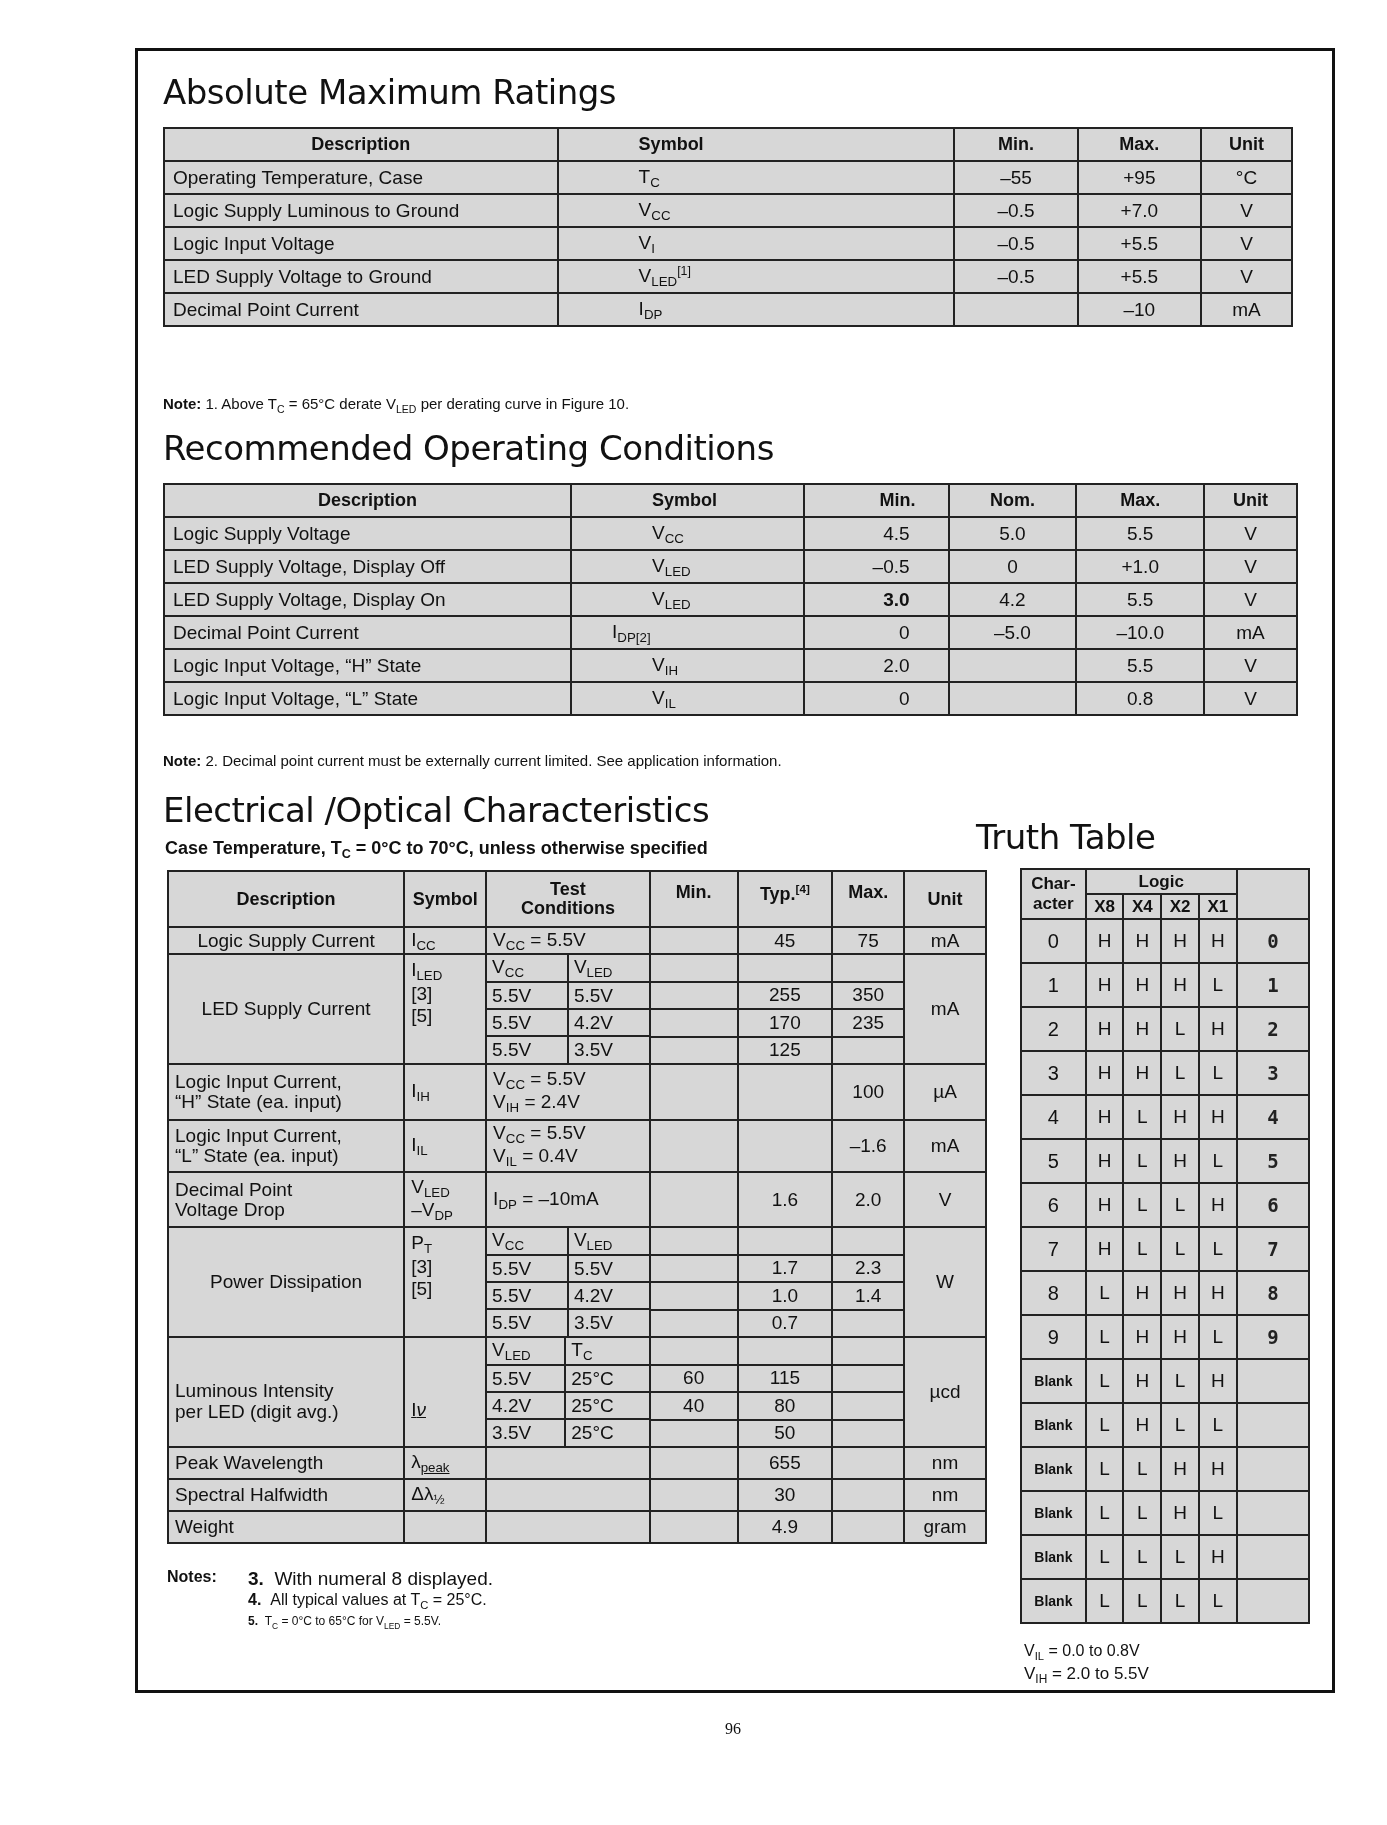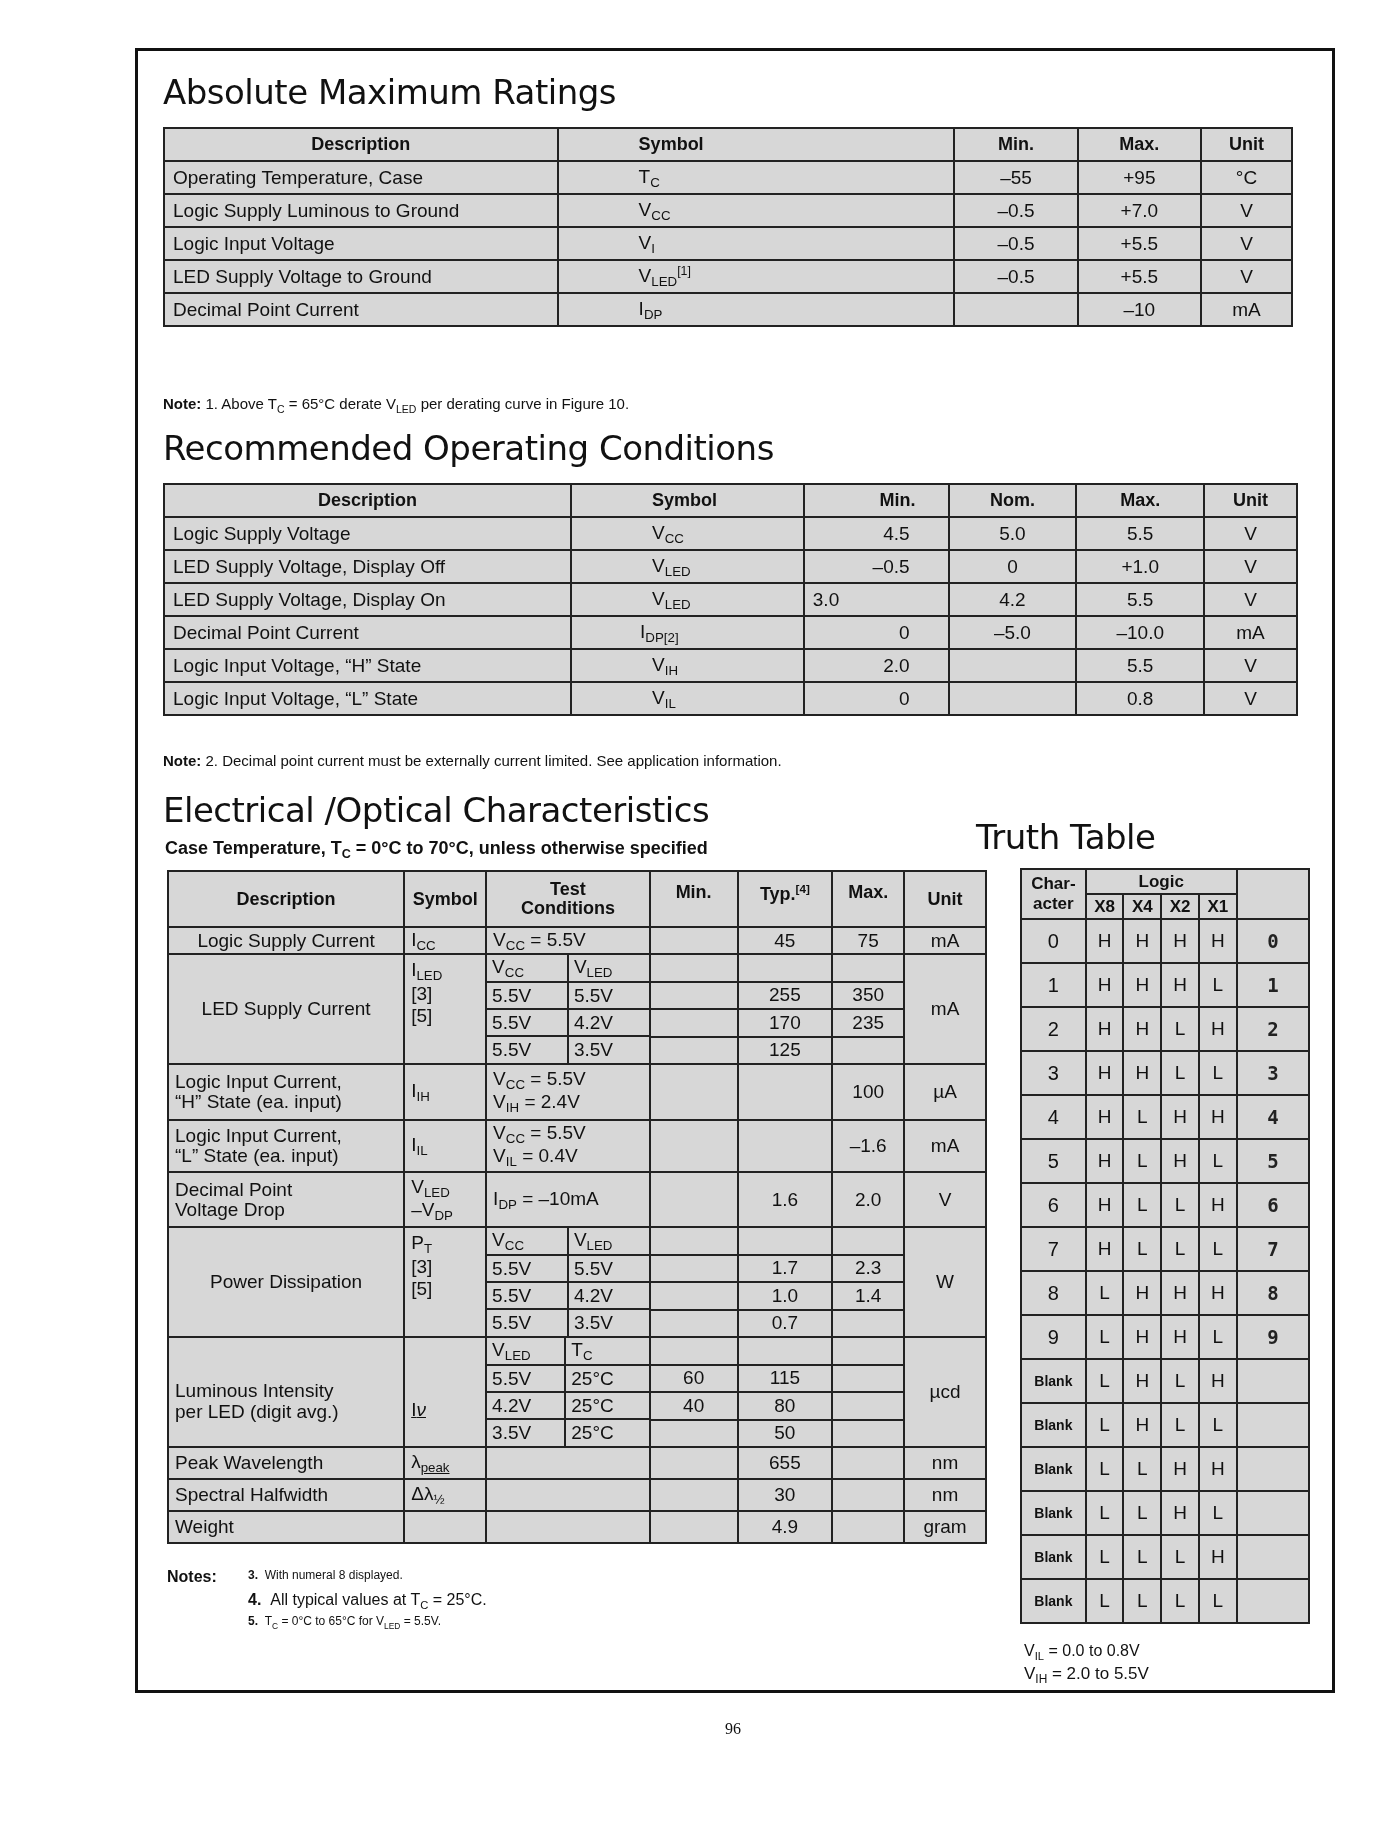--- a/index.html
+++ b/index.html
@@ -128,28 +128,28 @@
         <td class="l">LED Supply Voltage, Display Off</td>
         <td style="padding-left:80px;"><span>V</span><sub>LED</sub></td>
         <td style="text-align:right;padding-right:38px;">–0.5</td>
         <td class="c">0</td>
         <td class="c">+1.0</td>
         <td class="c">V</td>
       </tr>
       <tr>
         <td class="l">LED Supply Voltage, Display On</td>
         <td style="padding-left:80px;"><span>V</span><sub>LED</sub></td>
-        <td style="text-align:left;padding-right:38px;">3.0</td>
+        <td style="text-align:right;padding-right:38px;font-weight:bold;">3.0</td>
         <td class="c">4.2</td>
         <td class="c">5.5</td>
         <td class="c">V</td>
       </tr>
       <tr>
         <td class="l">Decimal Point Current</td>
-        <td style="padding-left:68px;margin-top:48px;"><span>I</span><sub>DP[2]</sub></td>
+        <td style="padding-left:40px;margin-top:48px;"><span>I</span><sub>DP[2]</sub></td>
         <td style="text-align:right;padding-right:38px;">0</td>
         <td class="c">–5.0</td>
         <td class="c">–10.0</td>
         <td class="c">mA</td>
       </tr>
       <tr>
         <td class="l">Logic Input Voltage, “H” State</td>
         <td style="padding-left:80px;"><span>V</span><sub>IH</sub></td>
         <td style="text-align:right;padding-right:38px;">2.0</td>
         <td class="c"></td>
@@ -403,21 +403,21 @@
       <td></td>
       <td class="c"></td>
       <td class="c">4.9</td>
       <td class="c"></td>
       <td class="c">gram</td>
     </tr>
   </tbody>
 </table>
 
 <div class="note" style="left:167px; top:1568px; font-size:16px;"><b>Notes:</b></div>
-<div class="note" style="left:248px; top:1568px; font-size:12px;"><b>3.</b>&nbsp;&nbsp;<span>With numeral 8 displayed.</span></div>
+<div class="note" style="left:248px; top:1568px; font-size:19px;"><b>3.</b>&nbsp;&nbsp;<span>With numeral 8 displayed.</span></div>
 <div class="note" style="left:248px; top:1591px; font-size:16px;"><b>4.</b>&nbsp;&nbsp;<span>All typical values at T</span><sub>C</sub><span> = 25°C.</span></div>
 <div class="note" style="left:248px; top:1614px; font-size:12px;"><b>5.</b>&nbsp;&nbsp;<span>T</span><sub>C</sub><span> = 0°C to 65°C for V</span><sub>LED</sub><span> = 5.5V.</span></div>
 
 <div class="h1" style="left:976px; top:817px;">Truth Table</div>
 <table id="tt" class="tt" style="left:1020px; top:868px; width:290px;">
   <colgroup>
       <col style="width:65px">
       <col style="width:38px">
       <col style="width:38px">
       <col style="width:38px">

